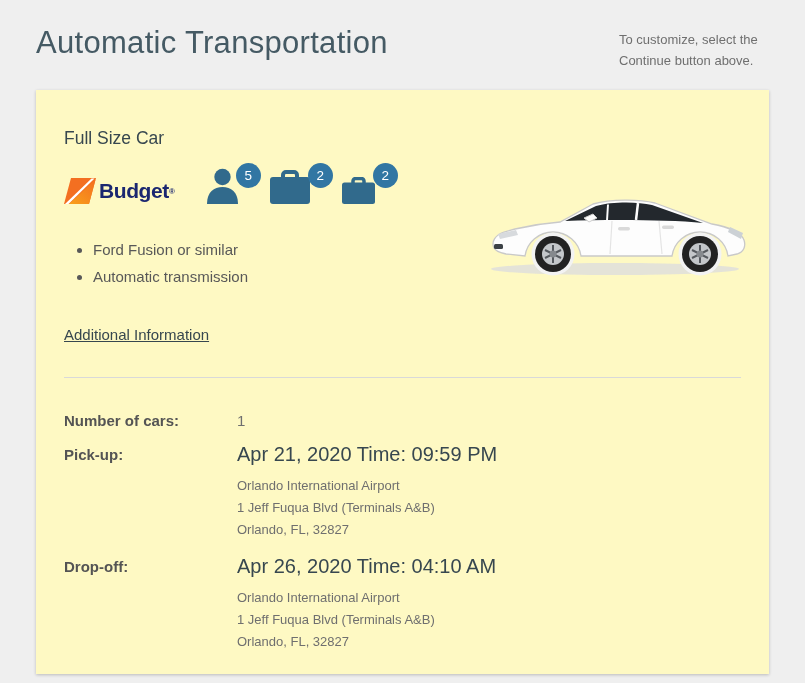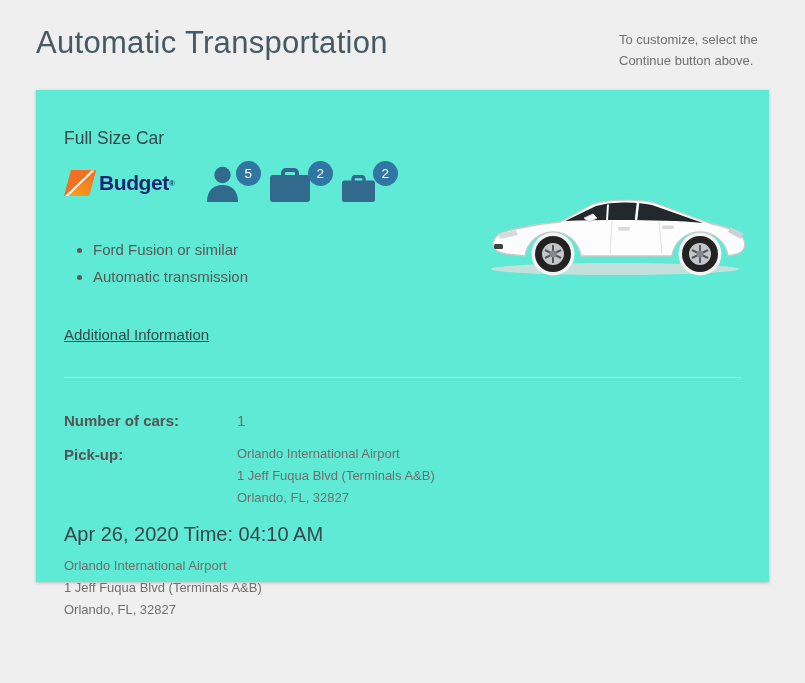--- a/index.html
+++ b/index.html
@@ -26,36 +26,36 @@
   .note {
     width: 150px;
     font-size: 13px;
     line-height: 21px;
     color: #6f6f6f;
     padding-top: 4px;
   }
   .card {
     position: relative;
     margin: 19px 36px 0 36px;
-    height: 492px;
-    background: #5eead4;
+    height: 584px;
+    background: #fef9c3;
     box-shadow: 0 1px 3px rgba(0,0,0,0.22);
     padding: 30px 28px;
   }
   .vehicle-class {
     margin: 8px 0 0 0;
     font-size: 17.5px;
     font-weight: 400;
     color: #37474f;
   }
   .brand-row {
     margin-top: 13px;
     height: 42px;
     display: flex;
-    align-items: center;
+    align-items: flex-end;
   }
   .budget-logo { display: flex; align-items: center; }
   .brand-name {
     font-size: 21px;
     font-weight: 700;
     color: #1b2770;
     letter-spacing: -0.4px;
     margin-left: 3px;
   }
   .brand-sup {
@@ -247,29 +247,31 @@
   <div class="details">
 
     <div class="detail-row">
       <div class="detail-label">Number of cars:</div>
       <div class="detail-value">1</div>
     </div>
 
     <div class="detail-row">
       <div class="detail-label">Pick-up:</div>
       <div>
+        <div class="datetime">Apr 21, 2020 Time: 09:59 PM</div>
         <div>
           <div class="addr-line">Orlando International Airport</div>
           <div class="addr-line">1 Jeff Fuqua Blvd (Terminals A&amp;B)</div>
           <div class="addr-line">Orlando, FL, 32827</div>
         </div>
       </div>
     </div>
 
     <div class="detail-row">
+      <div class="detail-label">Drop-off:</div>
       <div>
         <div class="datetime">Apr 26, 2020 Time: 04:10 AM</div>
         <div>
           <div class="addr-line">Orlando International Airport</div>
           <div class="addr-line">1 Jeff Fuqua Blvd (Terminals A&amp;B)</div>
           <div class="addr-line">Orlando, FL, 32827</div>
         </div>
       </div>
     </div>
 

